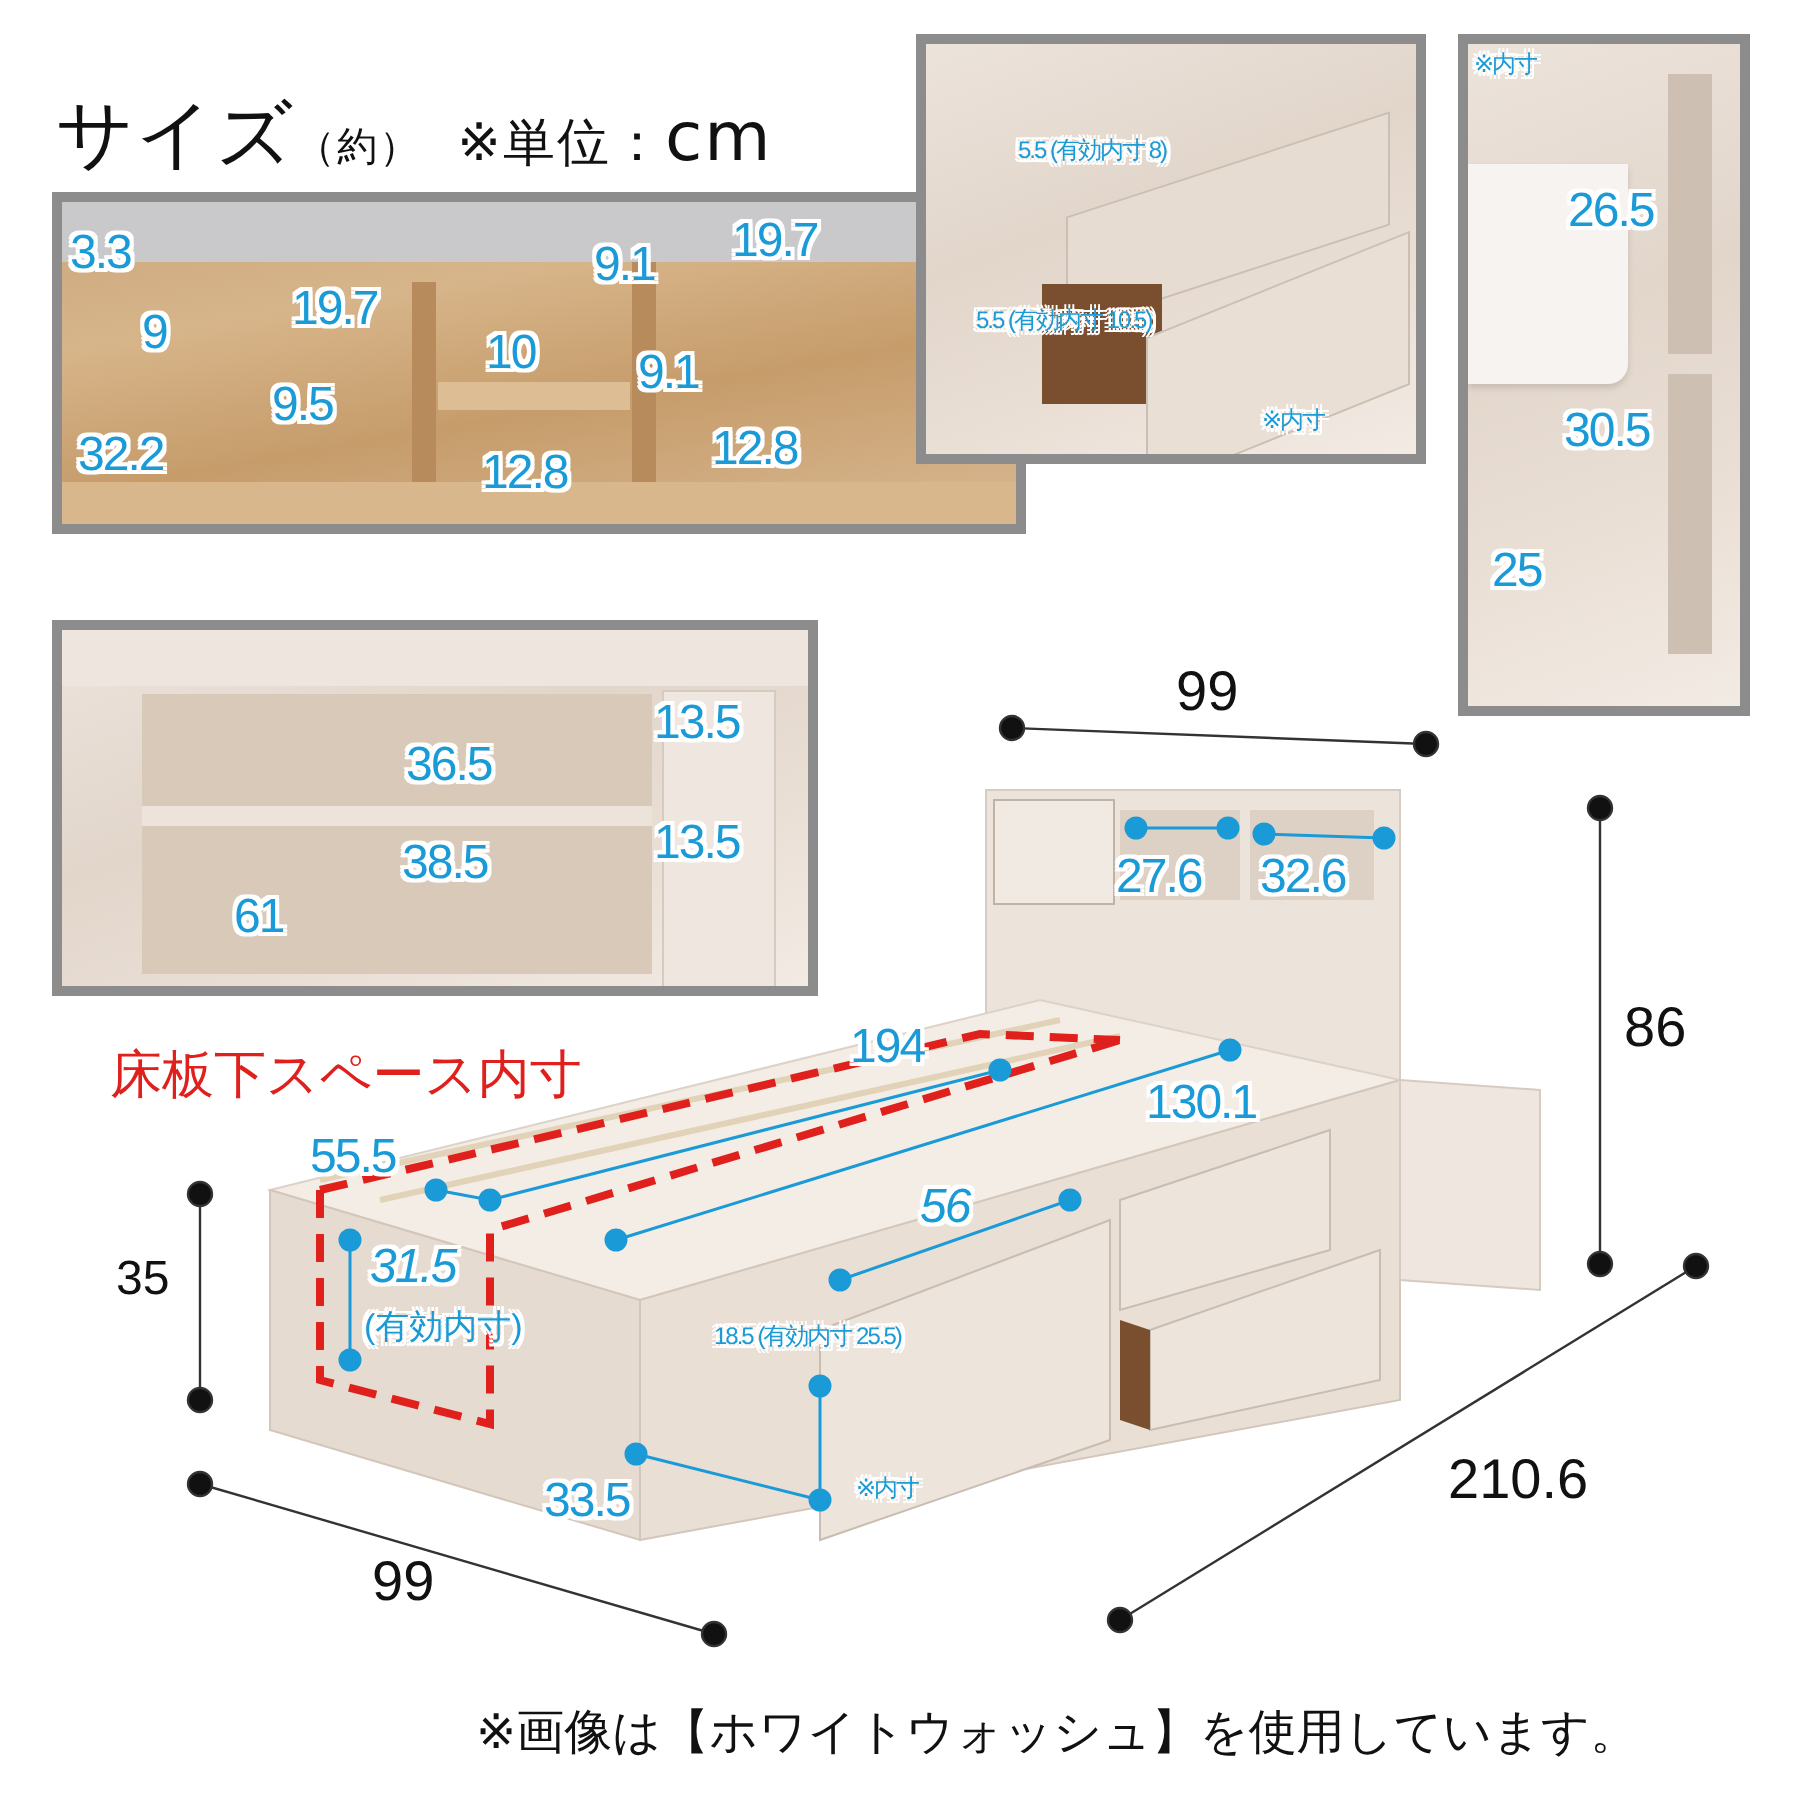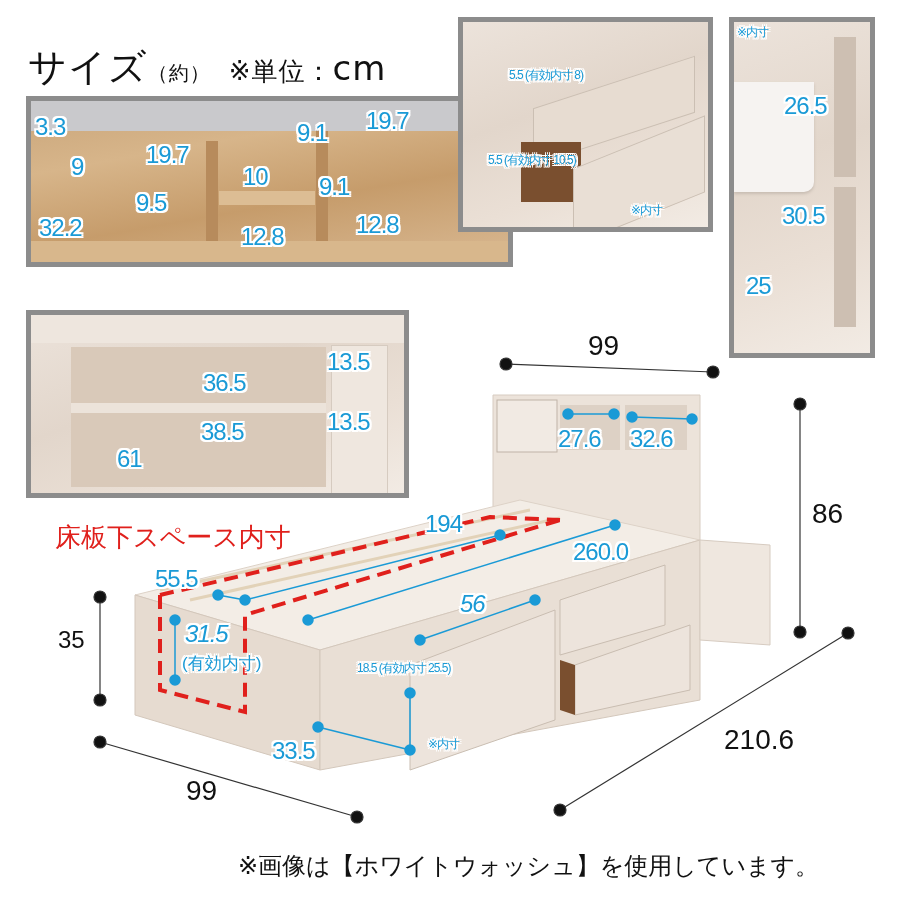--- a/index.html
+++ b/index.html
@@ -164,21 +164,21 @@
 <div class="blk" style="left:724px;top:724px;">210.6</div>
 <div class="blk" style="left:186px;top:775px;">99</div>
 <div class="blk" style="left:58px;top:626px;font-size:24px;">35</div>
 
 <div class="lbl big" style="left:558px;top:425px;">27.6</div>
 <div class="lbl big" style="left:630px;top:425px;">32.6</div>
 
 <div class="red" style="left:55px;top:520px;">床板下スペース内寸</div>
 
 <div class="lbl big" style="left:425px;top:510px;">194</div>
-<div class="lbl big" style="left:573px;top:538px;">260.0</div>
+<div class="lbl big" style="left:573px;top:538px;">130.1</div>
 <div class="lbl big" style="left:155px;top:565px;">55.5</div>
 <div class="lbl big" style="left:185px;top:620px;font-style:italic;">31.5</div>
 <div class="lbl sm" style="left:182px;top:652px;">(有効内寸)</div>
 <div class="lbl big" style="left:460px;top:590px;font-style:italic;">56</div>
 <div class="lbl mid" style="left:357px;top:660px;text-align:right;">18.5 (有効内寸 25.5)</div>
 <div class="lbl big" style="left:272px;top:737px;">33.5</div>
 <div class="lbl mid" style="left:428px;top:736px;">※内寸</div>
 
 <div class="note" style="left:238px;top:850px;">※画像は【ホワイトウォッシュ】を使用しています。</div>
 

